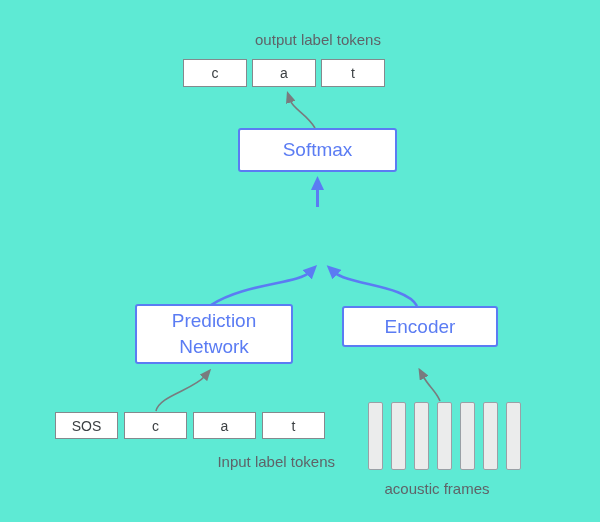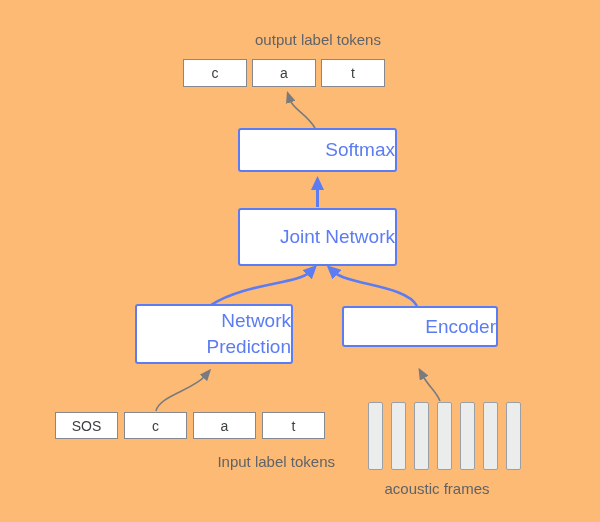--- a/index.html
+++ b/index.html
@@ -1,17 +1,17 @@
 <!DOCTYPE html>
 <html style="--accent-blue: #5b7cf3; --label-gray: #5f6368; --token-text: #3c4043; --token-border: #85898d; --arrow-gray: #797b7e; --frame-fill: #ebecec; --frame-border: #9aa0a6;"><head>
 <meta charset="utf-8">
 <style>
   html,body{margin:0;padding:0;background:#ffffff;}
   .stage{
-    position:relative;width:600px;height:522px;background:#fdba74;overflow:hidden;
+    position:relative;width:600px;height:522px;background:#5eead4;overflow:hidden;
     font-family:"Liberation Sans","DejaVu Sans",sans-serif;
   }
   .arrows{position:absolute;left:0;top:0;width:600px;height:522px;z-index:1;pointer-events:none;}
   .arrow-blue{stroke:var(--accent-blue);fill:none;}
   .arrow-gray{stroke:var(--arrow-gray);fill:none;}
   .mblue{fill:var(--accent-blue);}
   .mgray{fill:var(--arrow-gray);}
 
   .gray-label{
     position:absolute;z-index:2;color:var(--label-gray);font-size:15px;
@@ -29,21 +29,21 @@
     color:var(--token-text);font-size:14px;
     display:flex;align-items:center;justify-content:center;box-sizing:border-box;
   }
   #output-token-row .token-box{width:64px;height:28px;}
   #input-token-row .token-box{width:63px;height:27px;}
 
   .blue-box{
     position:absolute;z-index:3;background:#ffffff;
     border:2px solid var(--accent-blue);border-radius:3px;
     color:var(--accent-blue);font-size:19px;
-    display:flex;flex-direction:column;align-items:flex-end;justify-content:center;
+    display:flex;flex-direction:column;align-items:center;justify-content:center;
     box-sizing:border-box;text-align:center;line-height:1.35;
   }
   #softmax-box{left:238px;top:128px;width:159px;height:44px;}
   #joint-box{left:238px;top:208px;width:159px;height:58px;}
   #prediction-box{left:135px;top:304px;width:158px;height:60px;}
   #encoder-box{left:342px;top:306px;width:156px;height:41px;}
 
   #acoustic-frames{position:absolute;left:368px;top:402px;display:flex;gap:8px;z-index:3;}
   .frame-bar{
     width:15px;height:68px;background:var(--frame-fill);
@@ -79,27 +79,24 @@
   <div class="token-row" id="output-token-row">
       <div class="token-box">c</div>
       <div class="token-box">a</div>
       <div class="token-box">t</div>
     </div>
 
   <div class="blue-box" id="softmax-box">
     <span>Softmax</span>
   </div>
 
-  <div class="blue-box" id="joint-box">
-    <span>Joint Network</span>
-  </div>
 
   <div class="blue-box" id="prediction-box">
+    <span>Prediction</span>
     <span>Network</span>
-    <span>Prediction</span>
   </div>
 
   <div class="blue-box" id="encoder-box">
     <span>Encoder</span>
   </div>
 
   <div class="token-row" id="input-token-row">
       <div class="token-box">SOS</div>
       <div class="token-box">c</div>
       <div class="token-box">a</div>

